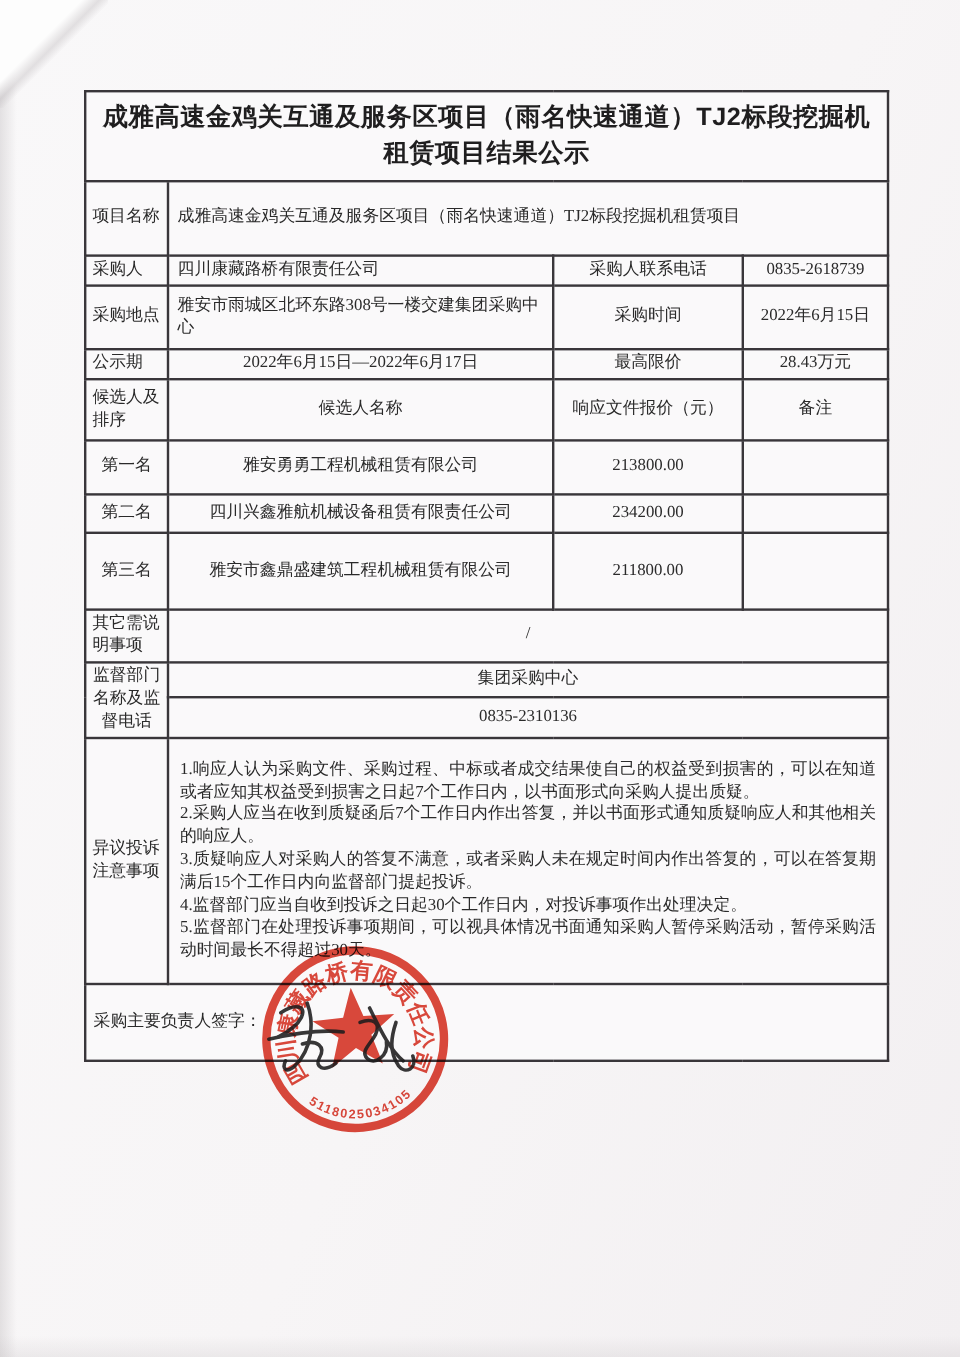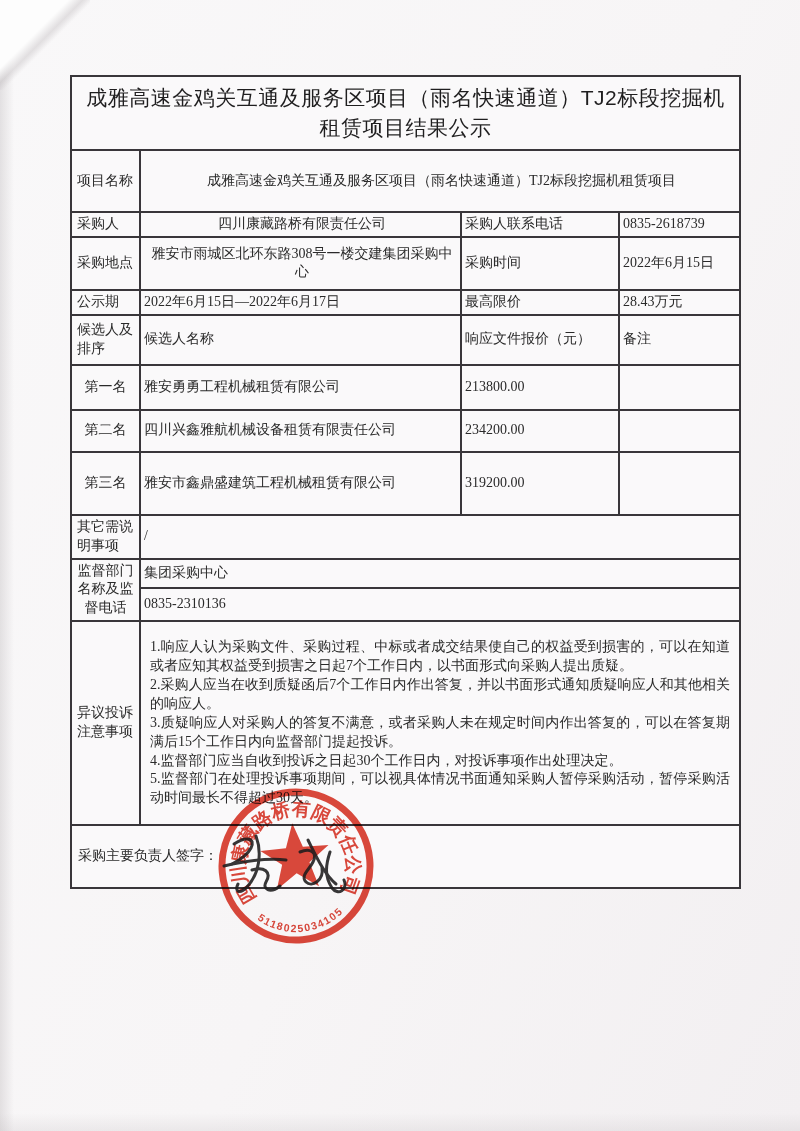--- a/index.html
+++ b/index.html
@@ -41,32 +41,32 @@
   }
   .doc td{
     border:2px solid #39363a;
     font-size:14px;
     line-height:1.35;
     vertical-align:middle;
     overflow:hidden;
   }
   .doc td.title-cell{
     font-family:"Liberation Sans","DejaVu Sans",sans-serif;
-    font-weight:400;
+    font-weight:700;
     font-size:21px;
     line-height:30px;
     text-align:center;
     letter-spacing:.5px;
     padding:4px 10px;
     color:#1f1e1f;
   }
   .lab{ padding:2px 2px 2px 5px; }
   .lab-c{ text-align:center; padding:2px 2px; }
-  .v-left{ padding:2px 4px 2px 7px; text-align:center; }
-  .v-center{ padding:2px 3px; }
+  .v-left{ padding:2px 4px 2px 7px; text-align:left; }
+  .v-center{ text-align:center; padding:2px 3px; }
   .objection-cell{ padding:6px 9px 6px 9px; font-size:13.6px; line-height:21px; vertical-align:middle; }
   .objection-cell .obj-line{ text-align:justify; }
   .sign-cell{ padding-left:6px; font-size:15px; }
 
   
   .stamp{
     position:absolute; left:196px; top:766px;
     width:200px; height:200px;
     transform:rotate(-5deg);
     mix-blend-mode:multiply;
@@ -132,30 +132,30 @@
       <td class="v-center">响应文件报价（元）</td>
       <td class="v-center">备注</td>
     </tr>
 
     <tr style="height:45px">
       <td class="lab-c">第一名</td>
       <td class="v-center">雅安勇勇工程机械租赁有限公司</td>
       <td class="v-center">213800.00</td>
       <td class="v-center"></td>
     </tr>
-    <tr style="height:42px">
+    <tr style="height:32px">
       <td class="lab-c">第二名</td>
       <td class="v-center">四川兴鑫雅航机械设备租赁有限责任公司</td>
       <td class="v-center">234200.00</td>
       <td class="v-center"></td>
     </tr>
     <tr style="height:63px">
       <td class="lab-c">第三名</td>
       <td class="v-center">雅安市鑫鼎盛建筑工程机械租赁有限公司</td>
-      <td class="v-center">319200.00</td>
+      <td class="v-center">211800.00</td>
       <td class="v-center"></td>
     </tr>
 
     <tr style="height:35px">
       <td class="lab">其它需说明事项</td>
       <td colspan="3" class="v-center">/</td>
     </tr>
 
     <tr style="height:27px">
       <td rowspan="2" class="lab-c">监督部门名称及监督电话</td>

